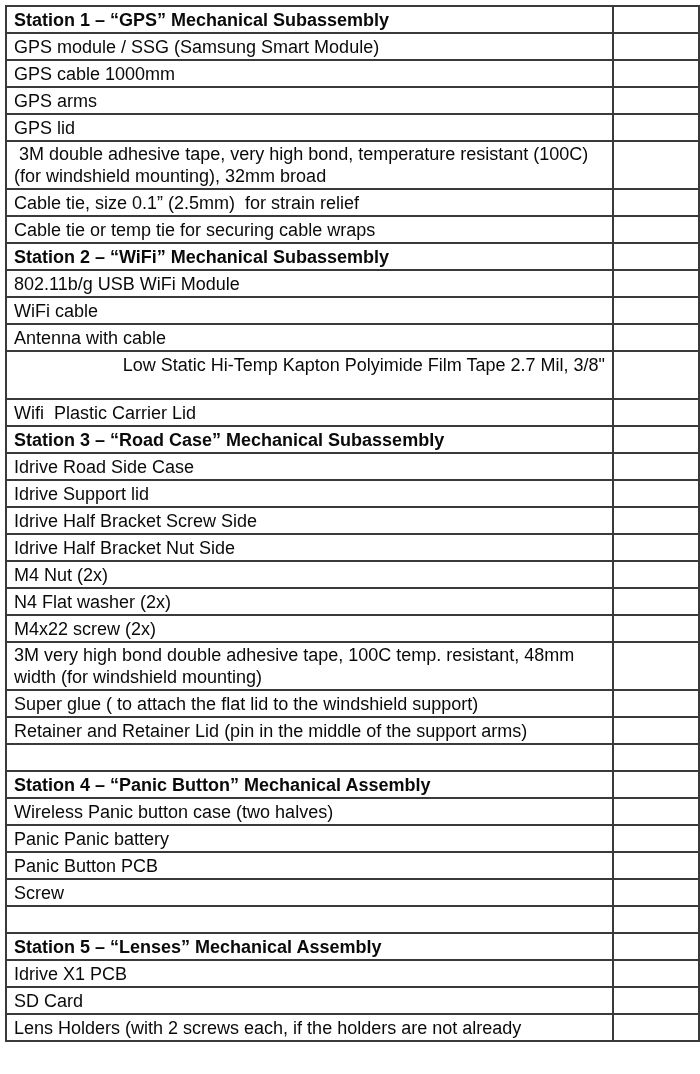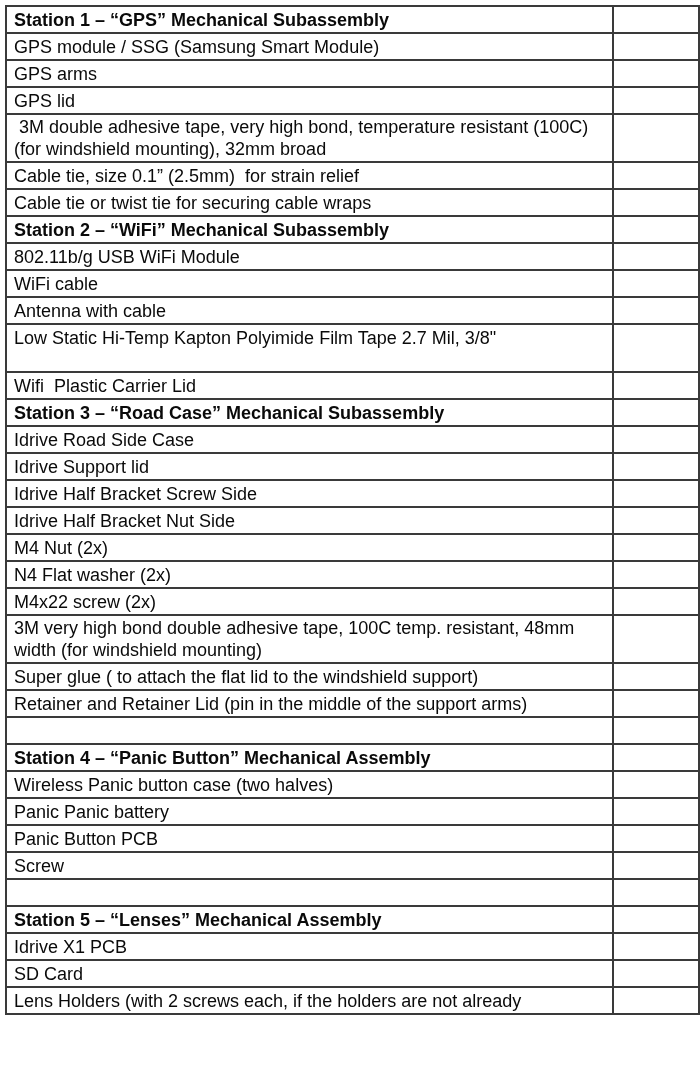--- a/index.html
+++ b/index.html
@@ -38,21 +38,21 @@
     padding: 1px 7px;
     font-size: 18px;
     line-height: 22px;
     color: #0a0a0a;
     vertical-align: middle;
     white-space: pre-wrap;
     overflow: hidden;
   }
   tr           { height: 27px; }
   tr.tall      { height: 48px; margin-left: 47px; }
-  tr.top td    { vertical-align: top; padding-top: 2px; }
+  tr.top td    { vertical-align: top; padding-top: 2px; text-align: right; }
   tr.section td {
     font-weight: bold;
   }
   td.check-cell { padding: 0; }
 </style>
 </head>
 <body>
 
 <div class="page">
   <table class="bom-table">
@@ -63,37 +63,41 @@
     <tbody id="rows">
         <tr class="section">
           <td class="item-cell">Station 1 – “GPS” Mechanical Subassembly</td>
           <td class="check-cell"></td>
         </tr>
         <tr class="">
           <td class="item-cell">GPS module / SSG (Samsung Smart Module)</td>
           <td class="check-cell"></td>
         </tr>
         <tr class="">
+          <td class="item-cell">GPS cable 1000mm</td>
+          <td class="check-cell"></td>
+        </tr>
+        <tr class="">
           <td class="item-cell">GPS arms</td>
           <td class="check-cell"></td>
         </tr>
         <tr class="">
           <td class="item-cell">GPS lid</td>
           <td class="check-cell"></td>
         </tr>
         <tr class="tall">
           <td class="item-cell"> 3M double adhesive tape, very high bond, temperature resistant (100C) (for windshield mounting), 32mm broad</td>
           <td class="check-cell"></td>
         </tr>
         <tr class="">
           <td class="item-cell">Cable tie, size 0.1” (2.5mm)  for strain relief</td>
           <td class="check-cell"></td>
         </tr>
         <tr class="">
-          <td class="item-cell">Cable tie or twist tie for securing cable wraps</td>
+          <td class="item-cell">Cable tie or temp tie for securing cable wraps</td>
           <td class="check-cell"></td>
         </tr>
         <tr class="section">
           <td class="item-cell">Station 2 – “WiFi” Mechanical Subassembly</td>
           <td class="check-cell"></td>
         </tr>
         <tr class="">
           <td class="item-cell">802.11b/g USB WiFi Module</td>
           <td class="check-cell"></td>
         </tr>

